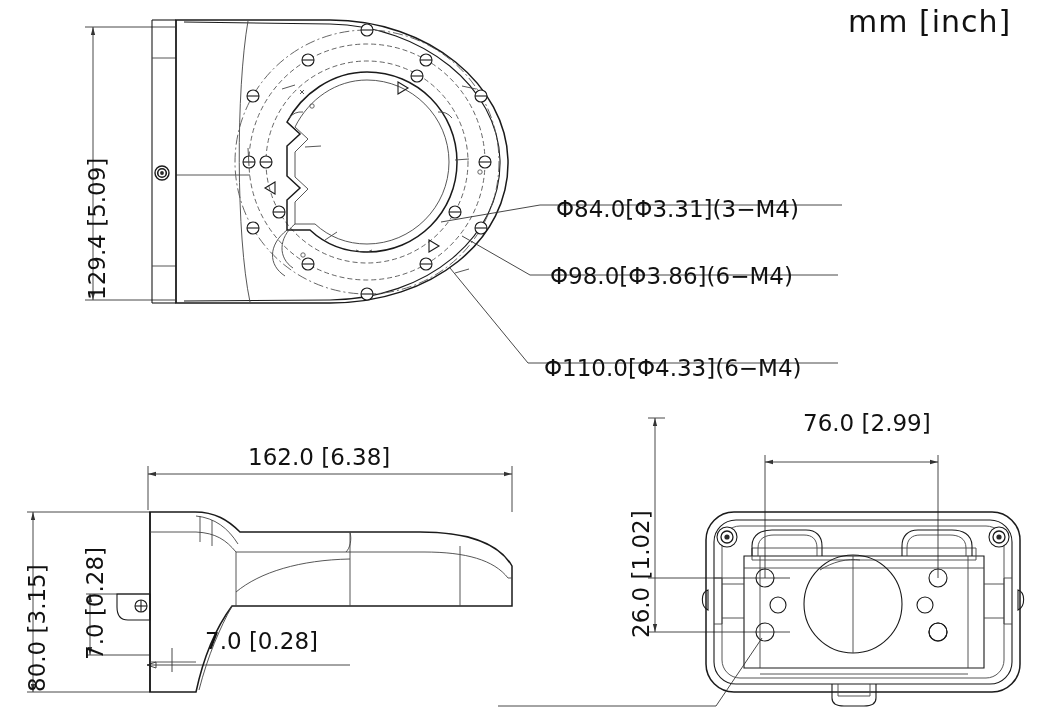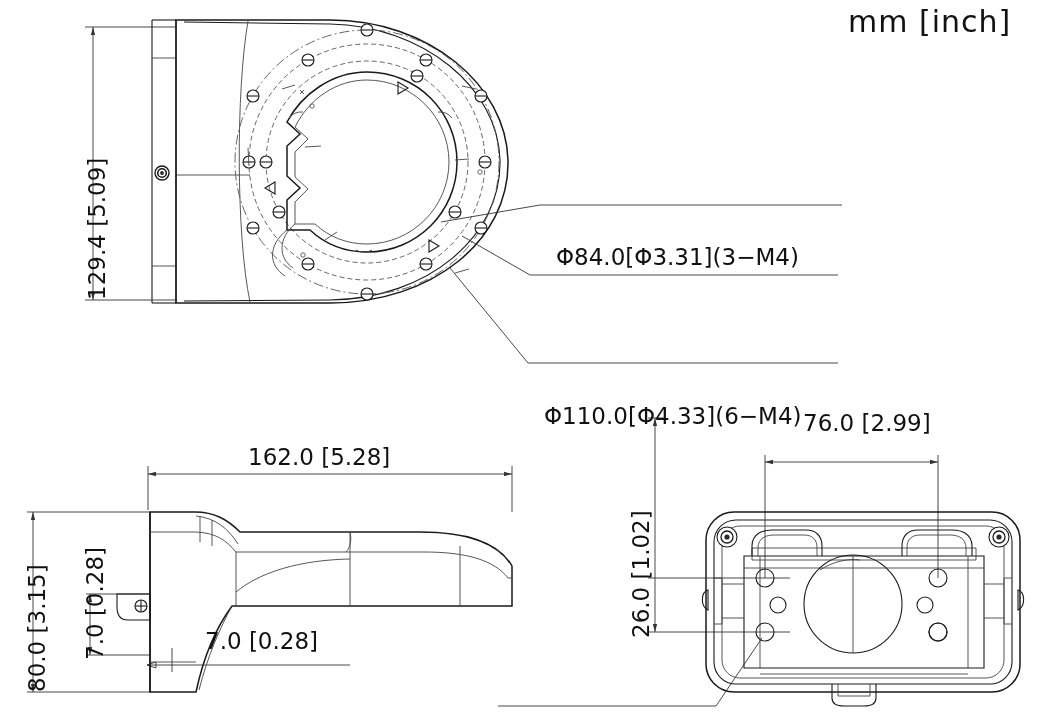--- a/index.html
+++ b/index.html
@@ -4,21 +4,21 @@
 <style>
   html,body{margin:0;padding:0;background:#ffffff;}
   body{width:1045px;height:726px;position:relative;overflow:hidden;
        font-family:"DejaVu Sans","Liberation Sans",sans-serif;color:#1a1a1a;}
   #sheet{position:absolute;left:0;top:0;width:1021px;height:726px;border-radius:31px;}
   svg{position:absolute;left:0;top:0;}
   .lbl{position:absolute;white-space:nowrap;color:#111;
        font-family:"DejaVu Sans","Liberation Sans",sans-serif;}
   .units{font-size:30px;letter-spacing:1px;}
   .dimtxt{font-size:23px;letter-spacing:0px;}
-  .calltxt{font-size:23px;letter-spacing:0px;margin-top:48px;}
+  .calltxt{font-size:23px;letter-spacing:0px;}
   .rot90{transform-origin:0 0;transform:rotate(-90deg);}
 </style>
 </head>
 <body>
 
 <div id="sheet">
 
 <svg width="1045" height="726" viewBox="0 0 1045 726">
   <defs>
     <style>
@@ -267,23 +267,24 @@
 
     <path class="dim" d="M762,638 L716,706 L498,706"></path>
   </g>
 </svg>
 
 <div class="lbl units" style="left:848px; top:4px;">mm [inch]</div>
 
 <div class="lbl dimtxt rot90" style="left:84px; top:300px;">129.4 [5.09]</div>
 
 <div class="lbl calltxt" style="left:556px; top:196px;">Φ84.0[Φ3.31](3−M4)</div>
+<div class="lbl calltxt" style="left:550px; top:263px;">Φ98.0[Φ3.86](6−M4)</div>
 <div class="lbl calltxt" style="left:544px; top:355px;">Φ110.0[Φ4.33](6−M4)</div>
 
-<div class="lbl dimtxt" style="left:248px; top:444px;">162.0  [5.28]</div>
+<div class="lbl dimtxt" style="left:248px; top:444px;">162.0  [6.38]</div>
 <div class="lbl dimtxt rot90" style="left:24px; top:692px;">80.0 [3.15]</div>
 <div class="lbl dimtxt rot90" style="left:82px; top:660px;">7.0 [0.28]</div>
 <div class="lbl dimtxt" style="left:205px; top:628px;">7.0 [0.28]</div>
 
 <div class="lbl dimtxt" style="left:782px; top:410px;margin-left:21px;">76.0 [2.99]</div>
 <div class="lbl dimtxt rot90" style="left:628px; top:638px;">26.0 [1.02]</div>
 
 </div>
 
 </body></html>

